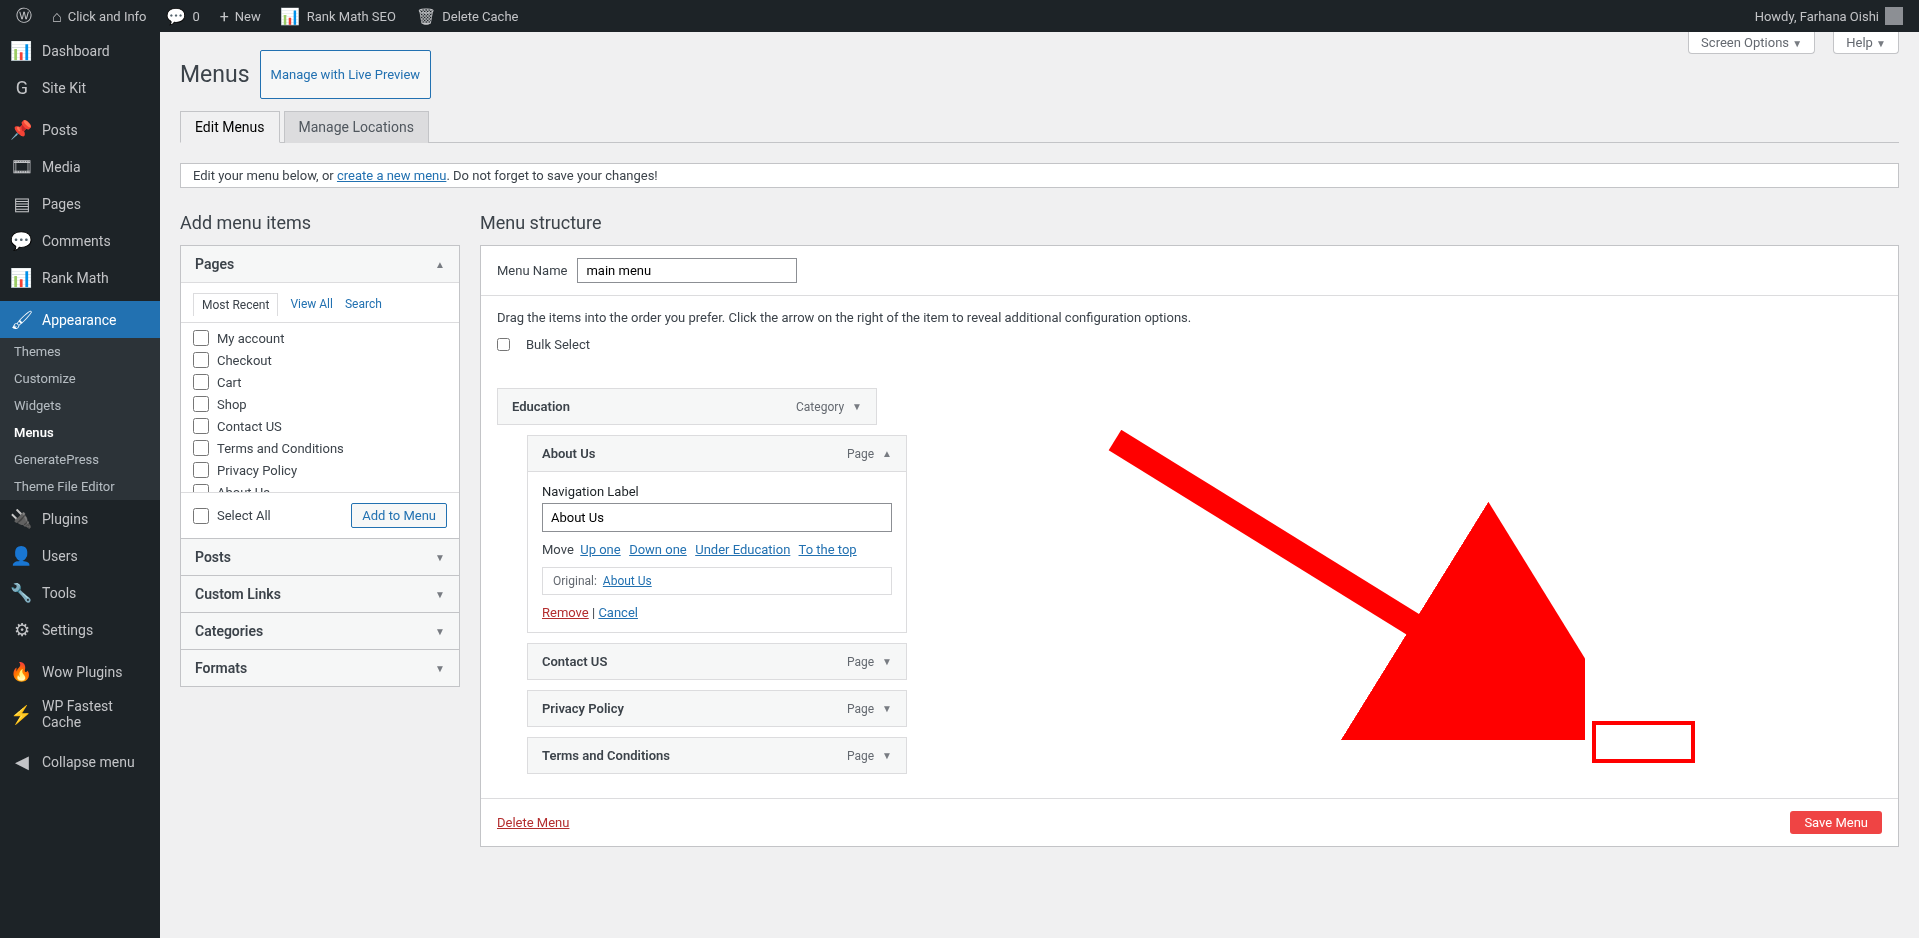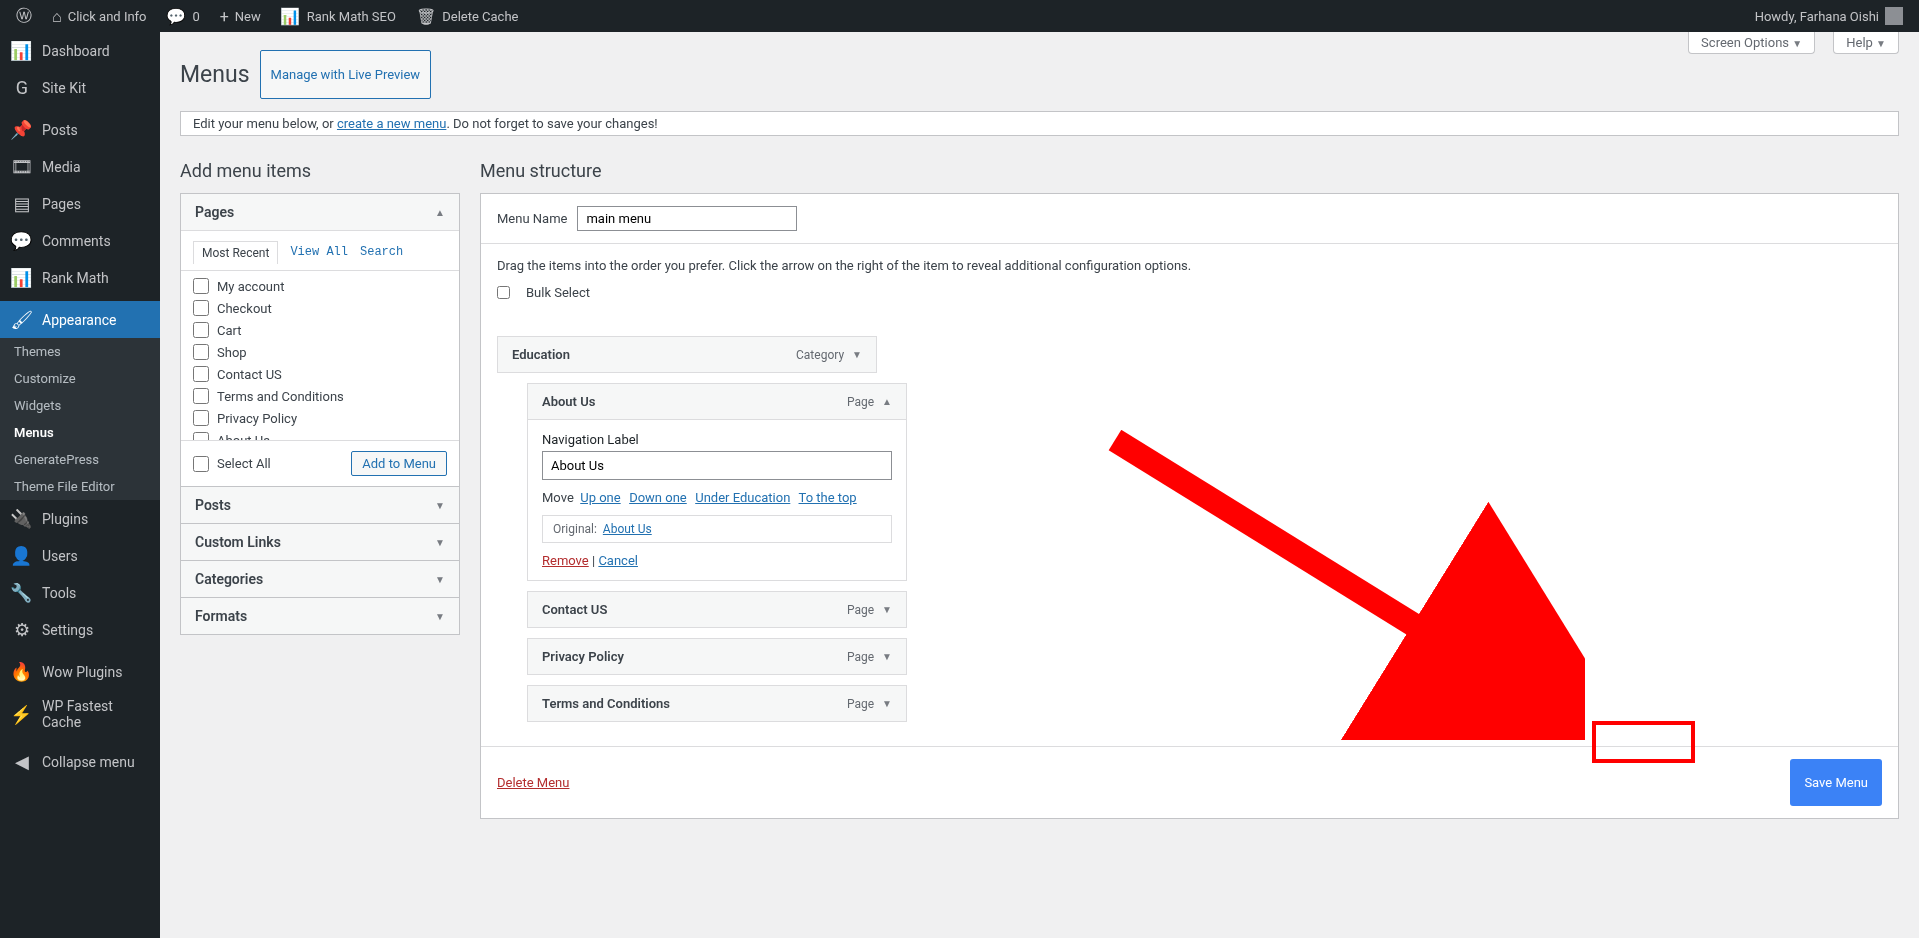--- a/index.html
+++ b/index.html
@@ -46,21 +46,21 @@
 
 h2.section { font-size: 18px; font-weight: 400; margin-bottom: 12px; }
 
 
 .accordion-section { border: 1px solid #c3c4c7; margin-bottom: -1px; background: #f6f7f7; }
 .accordion-header { padding: 10px 14px; display: flex; justify-content: space-between; align-items: center; cursor: pointer; font-size: 14px; font-weight: 600; }
 .accordion-body { background: #fff; padding: 0; border-top: 1px solid #dcdcde; }
 
 .sub-tabs { display: flex; gap: 12px; padding: 10px 12px 0 12px; font-size: 12px; }
 .sub-tab { border: 1px solid #dcdcde; border-bottom: none; padding: 4px 8px; background: #fff; }
-.sub-tab-link { color: #2271b1; cursor: pointer; padding: 4px 0; font-family: Liberation Mono, monospace; }
+.sub-tab-link { color: #2271b1; cursor: pointer; padding: 4px 0; }
 
 .checklist-wrap { padding: 4px 4px 4px 12px; max-height: 170px; overflow-y: scroll; border-top: 1px solid #dcdcde; margin-top: 6px; }
 .checklist-wrap::-webkit-scrollbar { width: 14px; }
 .checklist-wrap::-webkit-scrollbar-thumb { background: #c3c4c7; }
 .check-item { display: flex; align-items: center; gap: 8px; padding: 3px 0; font-size: 13px; }
 .check-item input { width: 16px; height: 16px; }
 
 .accordion-footer { display: flex; justify-content: space-between; align-items: center; padding: 10px 12px; border-top: 1px solid #dcdcde; }
 .btn-outline-sm { border: 1px solid #2271b1; color: #2271b1; background: #f6f7f7; padding: 4px 10px; font-size: 13px; cursor: pointer; border-radius: 2px; }
 
@@ -82,21 +82,21 @@
 .move-row { font-size: 13px; margin-bottom: 10px; }
 .move-row a { color: #2271b1; text-decoration: underline; margin-right: 2px; }
 .orig-box { border: 1px solid #dcdcde; padding: 6px 10px; font-size: 12px; color: #646970; margin-bottom: 10px; }
 .orig-box a { color: #2271b1; text-decoration: underline; }
 .action-links a { text-decoration: underline; font-size: 13px; }
 .link-remove { color: #b32d2e; }
 .link-cancel { color: #2271b1; }
 
 .menu-footer { border-top: 1px solid #dcdcde; padding: 12px 16px; display: flex; justify-content: space-between; align-items: center; }
 .link-delete-menu { color: #b32d2e; text-decoration: underline; font-size: 13px; }
-.btn-primary { background: #3b82f6; color: #fff; border: none; padding: 16px 14px; font-size: 13px; cursor: pointer; border-radius: 3px; }
+.btn-primary { background: #ef4444; color: #fff; border: none; padding: 4px 14px; font-size: 13px; cursor: pointer; border-radius: 3px; }
 
 
 .arrow-annotation { position: absolute; top: 430px; left: 945px; pointer-events: none; }
 .red-box { position: absolute; border: 4px solid #ff0000; width: 103px; height: 42px; top: 721px; left: 1432px; pointer-events: none; }
 
 .tri { font-size: 10px; color: #787c82; }
 </style>
 </head>
 <body>
 
@@ -215,20 +215,24 @@
     <div class="screen-meta">
       <button class="screen-meta-btn"><span>Screen Options</span> <span class="tri">▼</span></button>
       <button class="screen-meta-btn"><span>Help</span> <span class="tri">▼</span></button>
     </div>
 
     <div class="header-row">
       <h1>Menus</h1>
       <button class="btn-outline">Manage with Live Preview</button>
     </div>
 
+    <div class="nav-tab-wrapper">
+      <div class="nav-tab active">Edit Menus</div>
+      <div class="nav-tab">Manage Locations</div>
+    </div>
 
     <div class="notice">
       <span>Edit your menu below, or </span><a href="#">create a new menu</a><span>. Do not forget to save your changes!</span>
     </div>
 
     <div class="menu-layout">
 
       <div class="col-left">
         <h2 class="section">Add menu items</h2>
 

